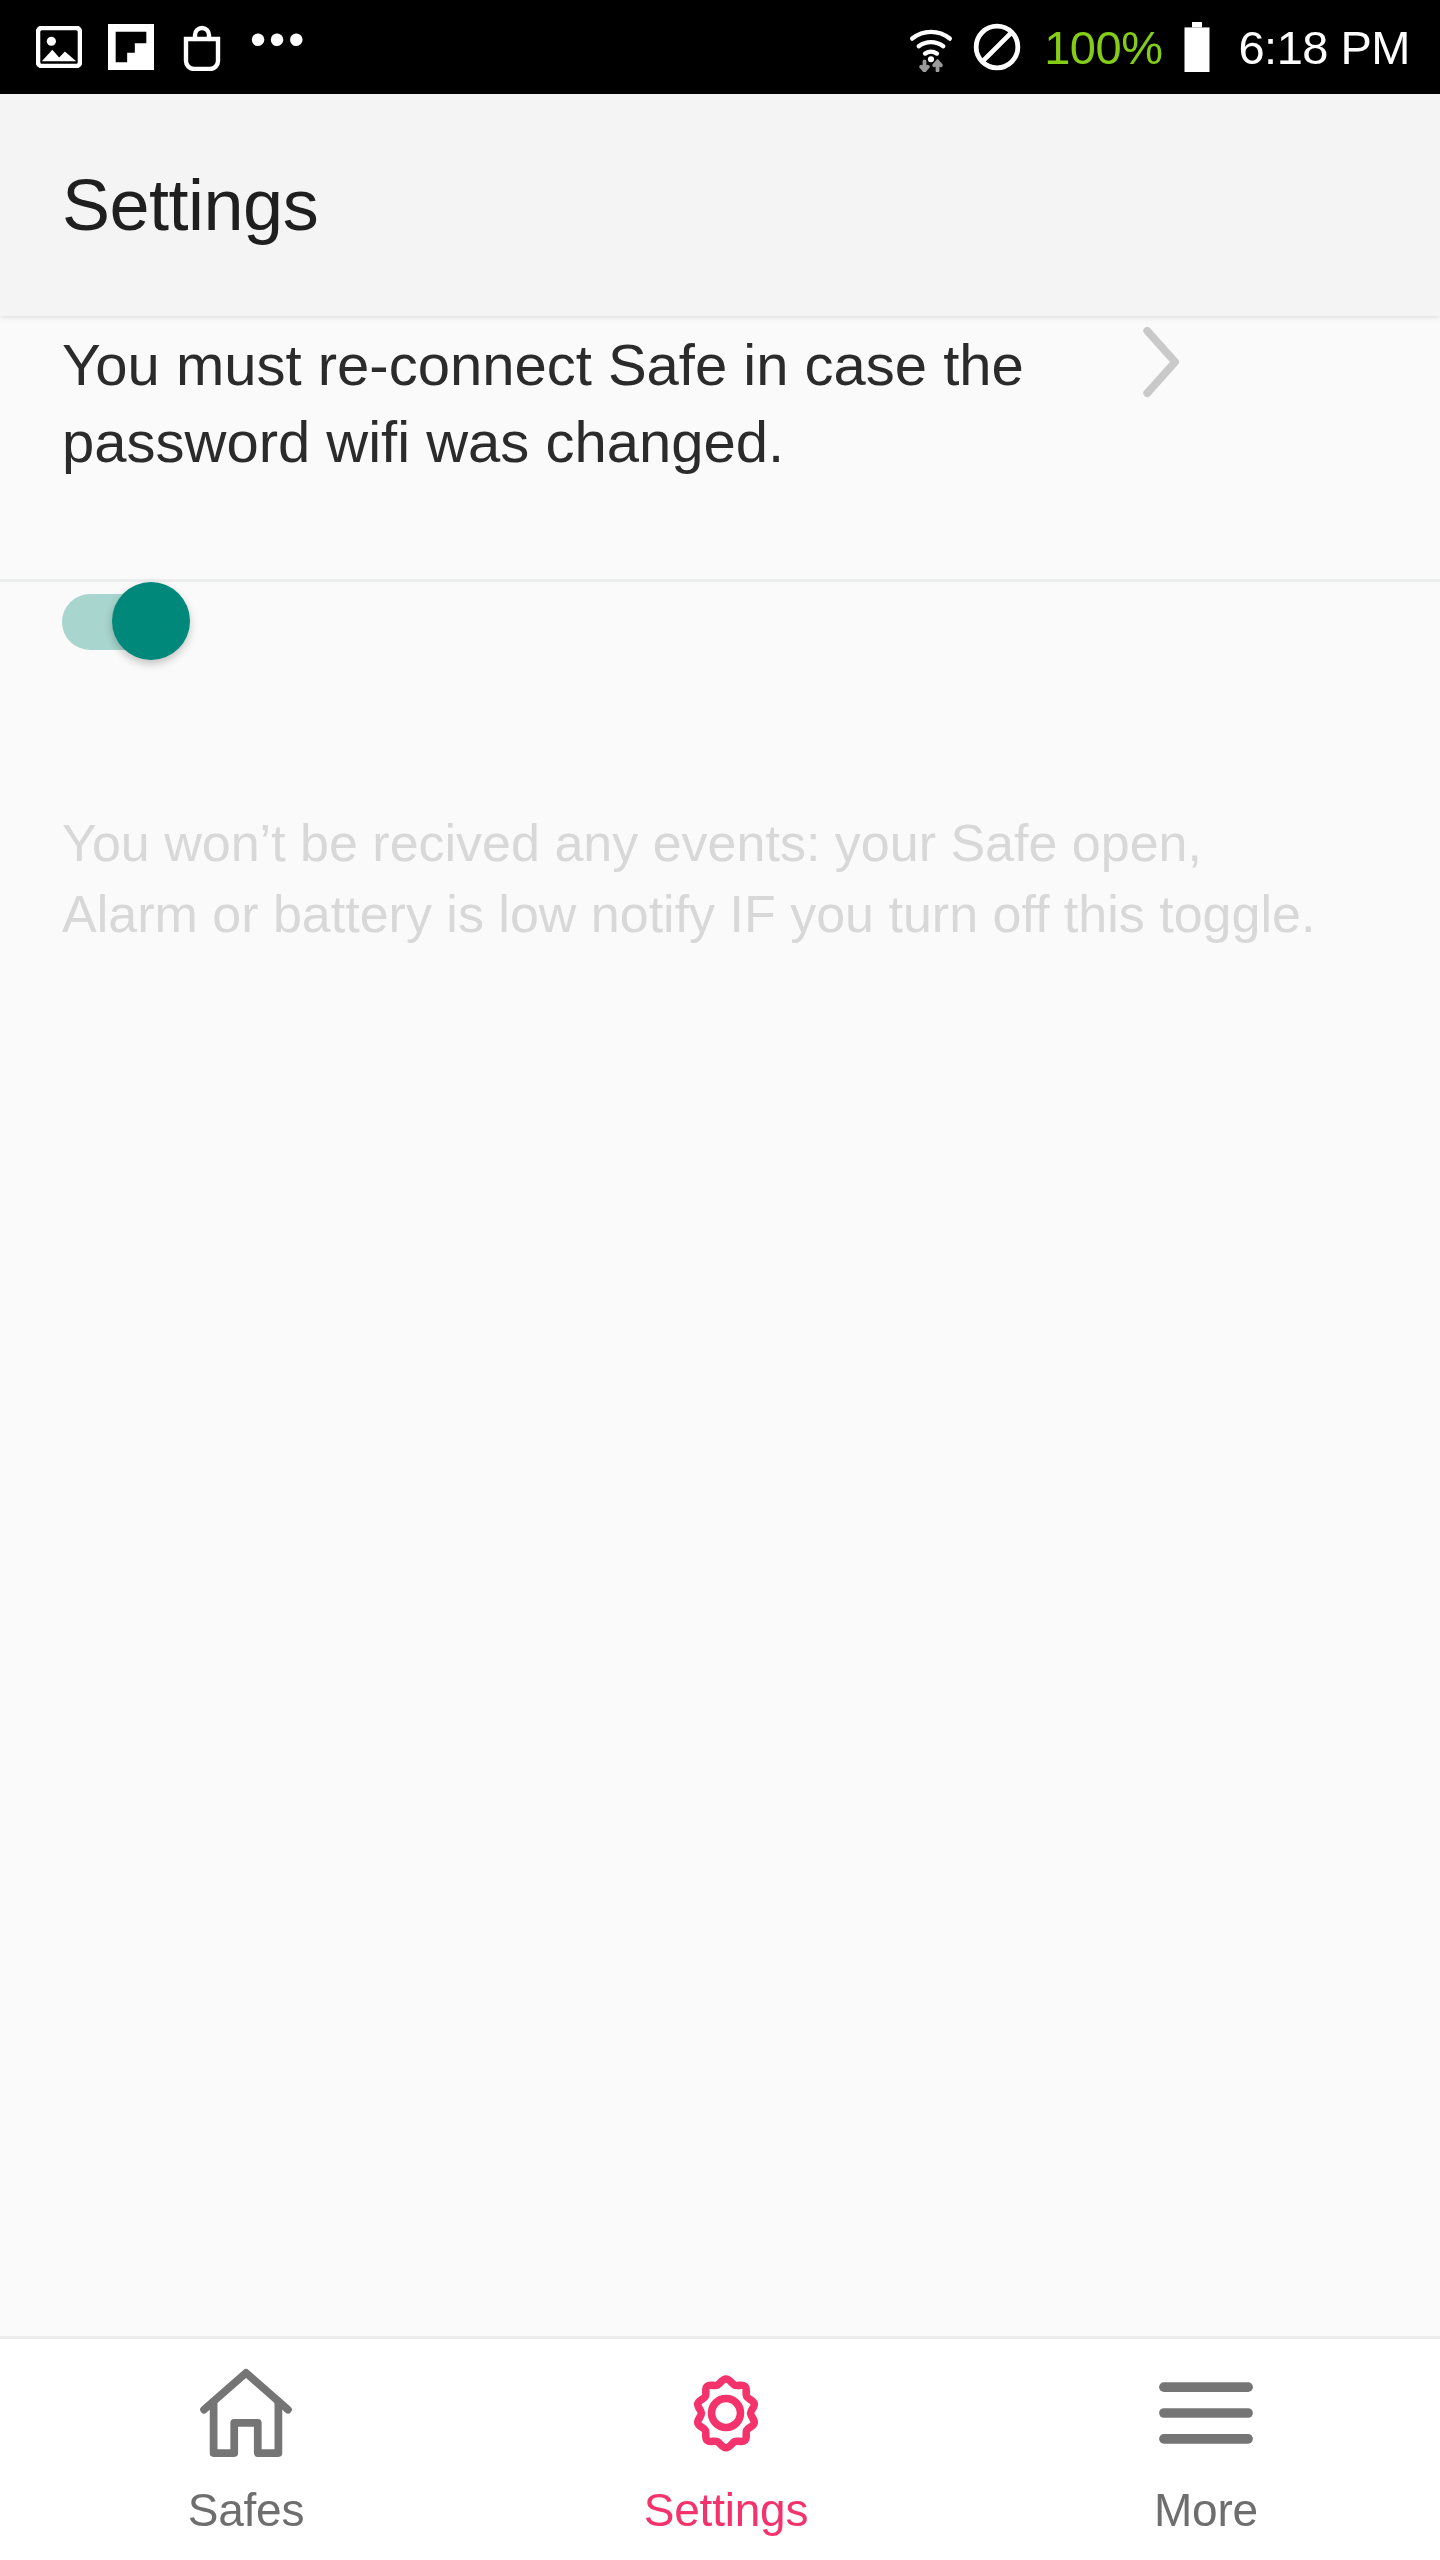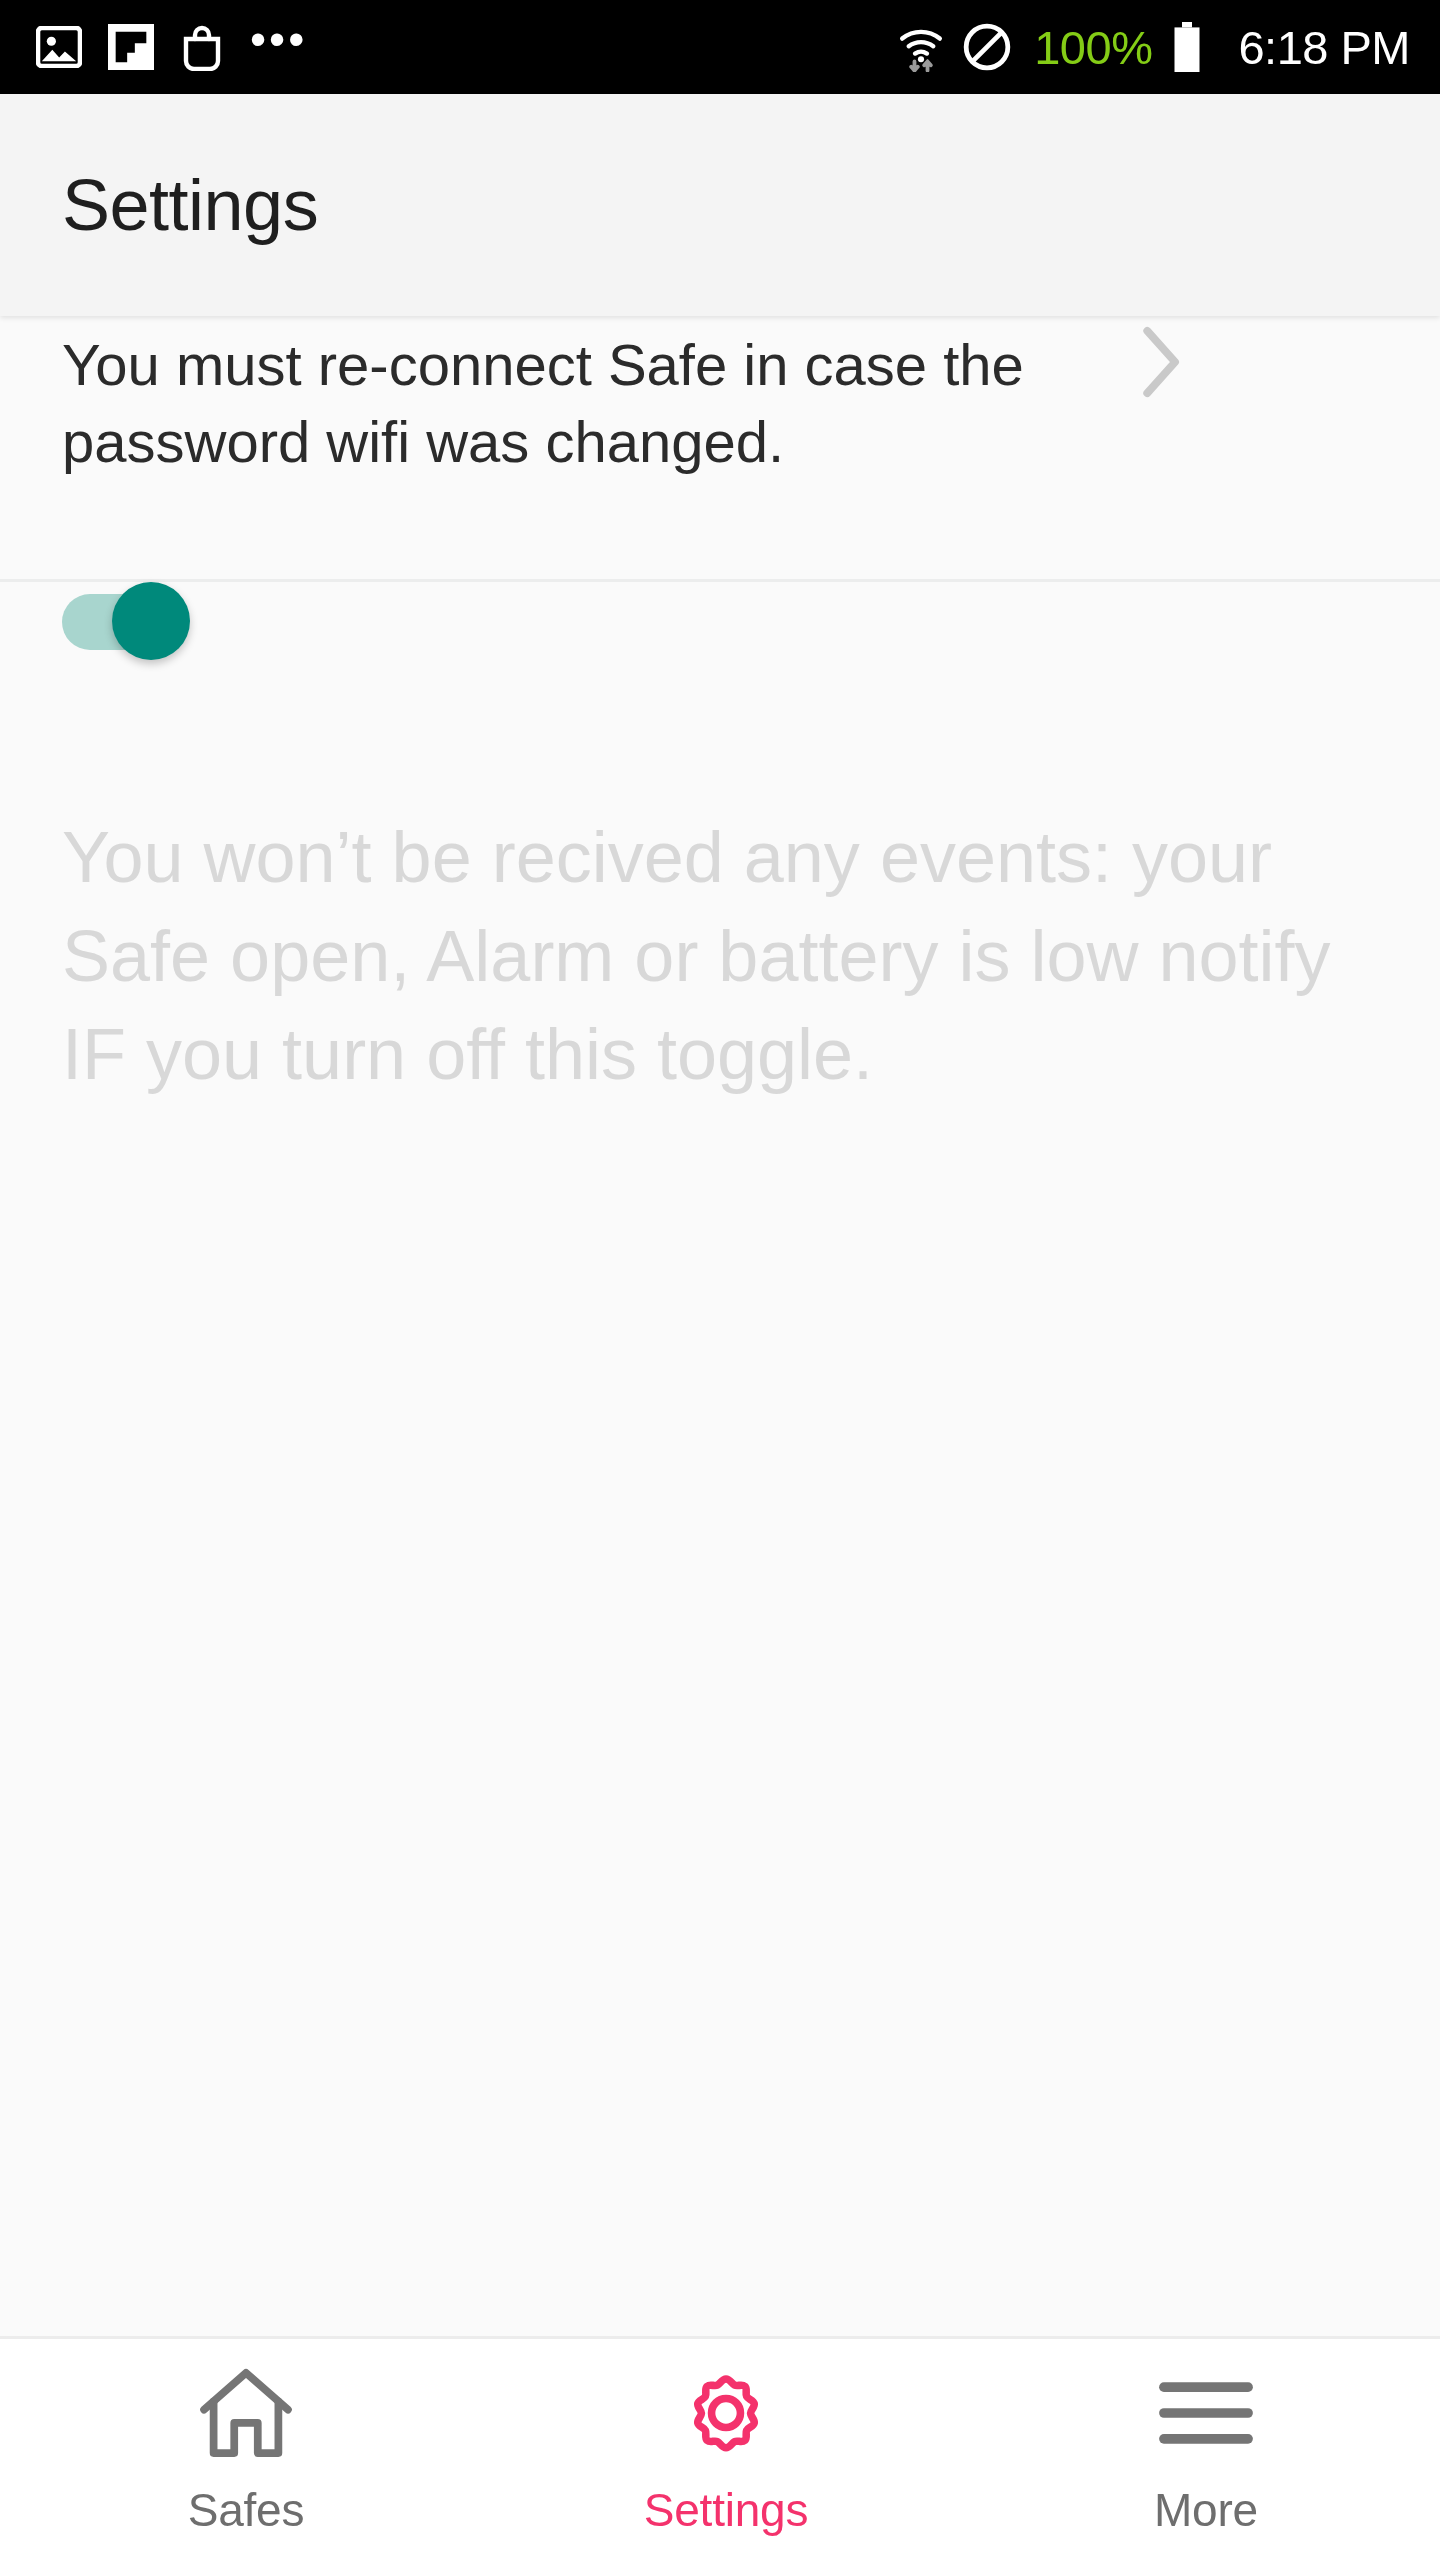--- a/index.html
+++ b/index.html
@@ -35,21 +35,21 @@
 
   .ic-wifi { width:46px; height:50px; }
   .ic-dnd  { width:50px; height:50px; }
   .batt-pct {
     color:#84cc16; font-size:47px; font-weight:400;
     letter-spacing:-0.5px; margin-left:4px;
   }
   .ic-batt { width:30px; height:50px; margin-left:2px; }
   .clock {
     color:#ffffff; font-size:47px; font-weight:400;
-    letter-spacing:-0.5px; margin-left:18px;
+    letter-spacing:-0.5px; margin-left:8px;
   }
 
   
   .app-header {
     height:222px;
     background:#f4f4f4;
     display:flex; align-items:center;
     padding:0 62px;
     flex:0 0 auto;
     box-shadow:0 2px 5px rgba(0,0,0,0.10);
@@ -111,21 +111,21 @@
   .switch .thumb {
     position:absolute; right:0; top:0;
     width:78px; height:78px;
     border-radius:50%;
     background:#00897b;
     box-shadow:0 4px 8px rgba(0,0,0,0.22);
   }
 
   .hint {
     padding:40px 62px 0 62px;
-    font-size:72px; line-height:1.37;
+    font-size:52px; line-height:1.37;
     color:#d8d8d8;
     max-width:1400px;
   }
 
   .spacer { flex:1 1 auto; }
 
   
   .tabbar {
     height:224px;
     background:#ffffff;

